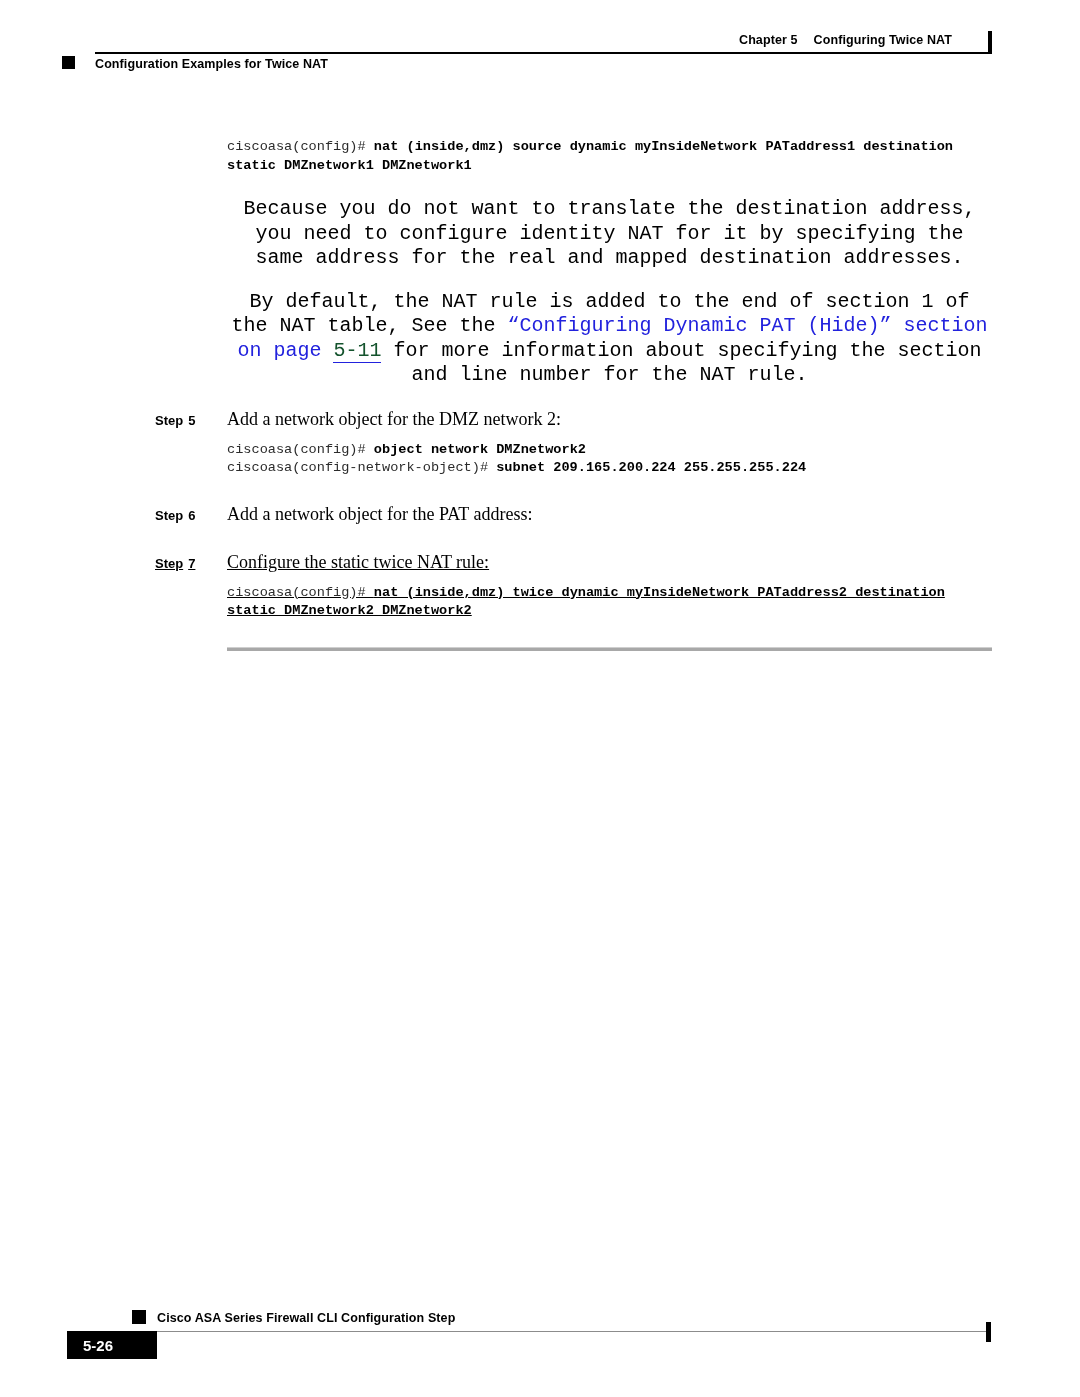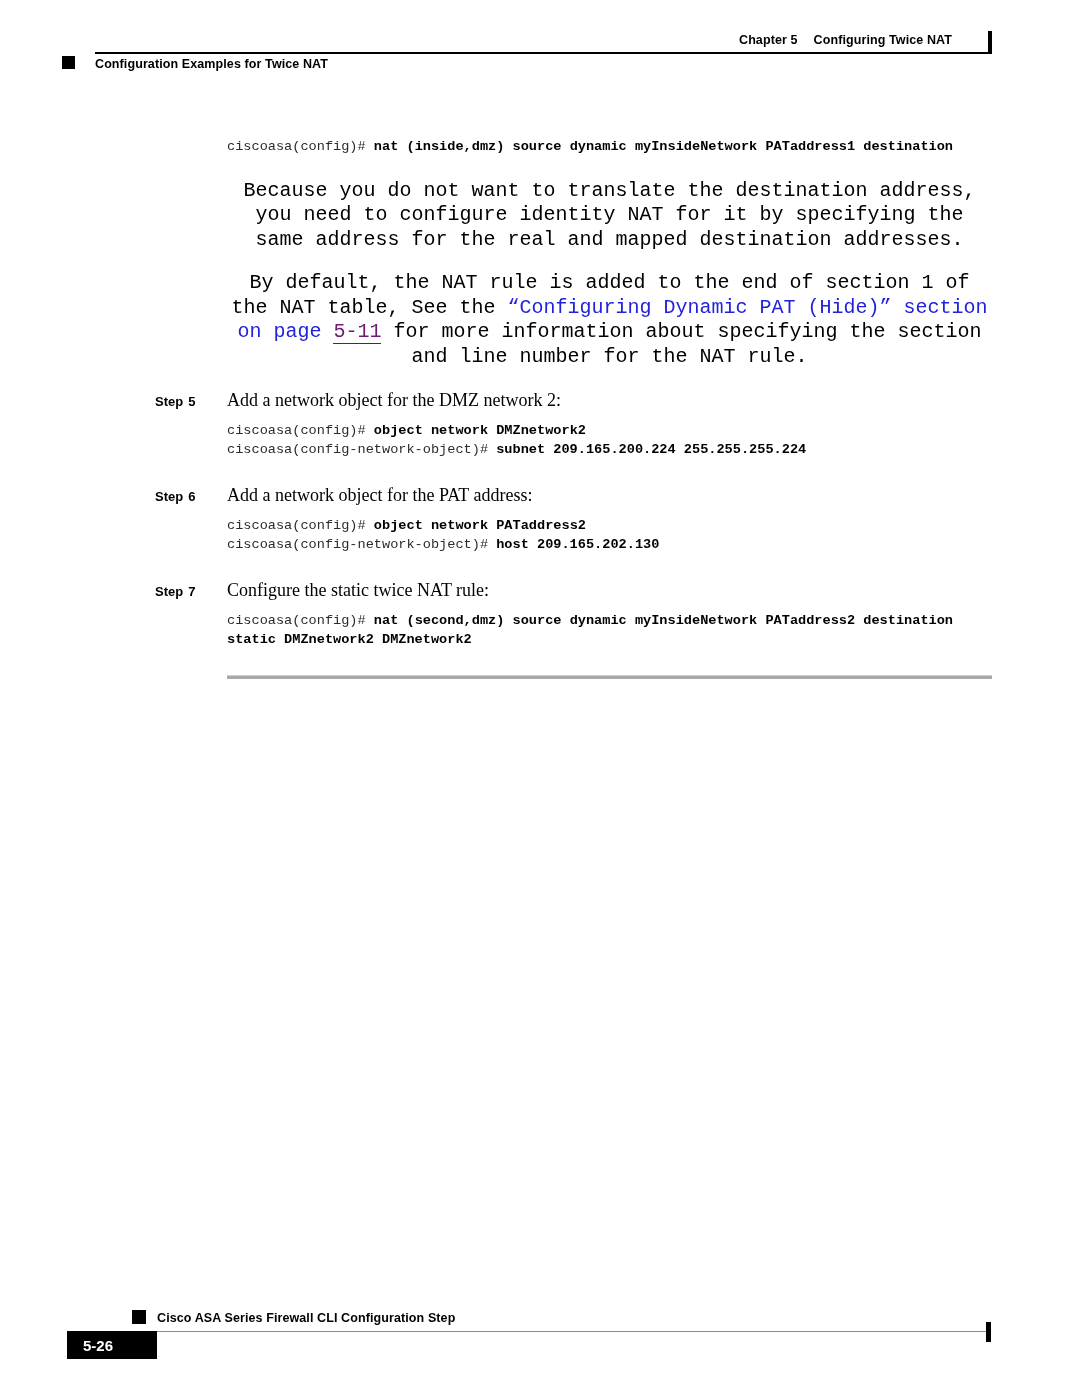--- a/index.html
+++ b/index.html
@@ -126,21 +126,21 @@
     font-family: Liberation Mono, monospace;
     font-size: 20px;
     line-height: 24.5px;
     text-align: center;
     color: #000;
   }
   .link {
     color: #2222dd;
   }
   .link-page {
-    color: #701a75;
+    color: #14532d;
     border-bottom: 1px solid #2222dd;
   }
 
   .section-rule {
     margin-left: 227px;
     margin-top: 26px;
     width: 765px;
     height: 3px;
     background: #a8a8a8;
     border-top: 1px solid #cfcfcf;
@@ -214,20 +214,21 @@
   <div class="header-rule"></div>
   <div class="header-bullet"></div>
   <div class="header-section">Configuration Examples for Twice NAT</div>
 </div>
 
 <div class="content">
 
   <div class="step-block">
     <div class="code-block">
       <div class="code-line"><span class="code-prompt">ciscoasa(config)# </span><span class="code-cmd">nat (inside,dmz) source dynamic myInsideNetwork PATaddress1 destination</span></div>
+      <div class="code-line"><span class="code-prompt"></span><span class="code-cmd">static DMZnetwork1 DMZnetwork1</span></div>
     </div>
   </div>
 
   <div class="body-para" style="margin-top:22px;">Because you do not want to translate the destination address, you need to configure identity NAT for it by specifying the same address for the real and mapped destination addresses.</div>
 
   <div class="body-para" style="margin-top:19px;"><span>By default, the NAT rule is added to the end of section 1 of the NAT table, See the </span><a class="link" href="#" style="text-decoration:none;">“Configuring Dynamic PAT (Hide)” section on page </a><a class="link-page" href="#" style="text-decoration:none;">5-11</a><span> for more information about specifying the section and line number for the NAT rule.</span></div>
 
   <div class="step-block" style="margin-top:19px;">
     <div class="step-row">
       <div class="step-label">
@@ -241,35 +242,31 @@
     </div>
   </div>
 
   <div class="step-block" style="margin-top:24px;">
     <div class="step-row">
       <div class="step-label">
         <span class="step-word">Step</span><span>6</span>
       </div>
       <div class="step-text">Add a network object for the PAT address:</div>
     </div>
-    <div class="code-block">
-      <div class="code-line"><span class="code-prompt">ciscoasa(config)# </span><span class="code-cmd">object network PATaddress2</span></div>
-      <div class="code-line"><span class="code-prompt">ciscoasa(config-network-object)# </span><span class="code-cmd">host 209.165.202.130</span></div>
-    </div>
-  </div>
-
-  <div class="step-block" style="margin-top:24px;">
+  </div>
+
+  <div class="step-block" style="margin-top:24px;text-decoration:underline;">
     <div class="step-row">
       <div class="step-label">
         <span class="step-word">Step</span><span>7</span>
       </div>
       <div class="step-text">Configure the static twice NAT rule:</div>
     </div>
     <div class="code-block">
-      <div class="code-line"><span class="code-prompt">ciscoasa(config)# </span><span class="code-cmd">nat (second,dmz) source dynamic myInsideNetwork PATaddress2 destination</span></div>
+      <div class="code-line"><span class="code-prompt">ciscoasa(config)# </span><span class="code-cmd">nat (inside,dmz) twice dynamic myInsideNetwork PATaddress2 destination</span></div>
       <div class="code-line"><span class="code-prompt"></span><span class="code-cmd">static DMZnetwork2 DMZnetwork2</span></div>
     </div>
   </div>
 
   <div class="section-rule"></div>
 </div>
 
 <div>
   <div class="footer-bullet"></div>
   <div class="footer-title">Cisco ASA Series Firewall CLI Configuration Step</div>

